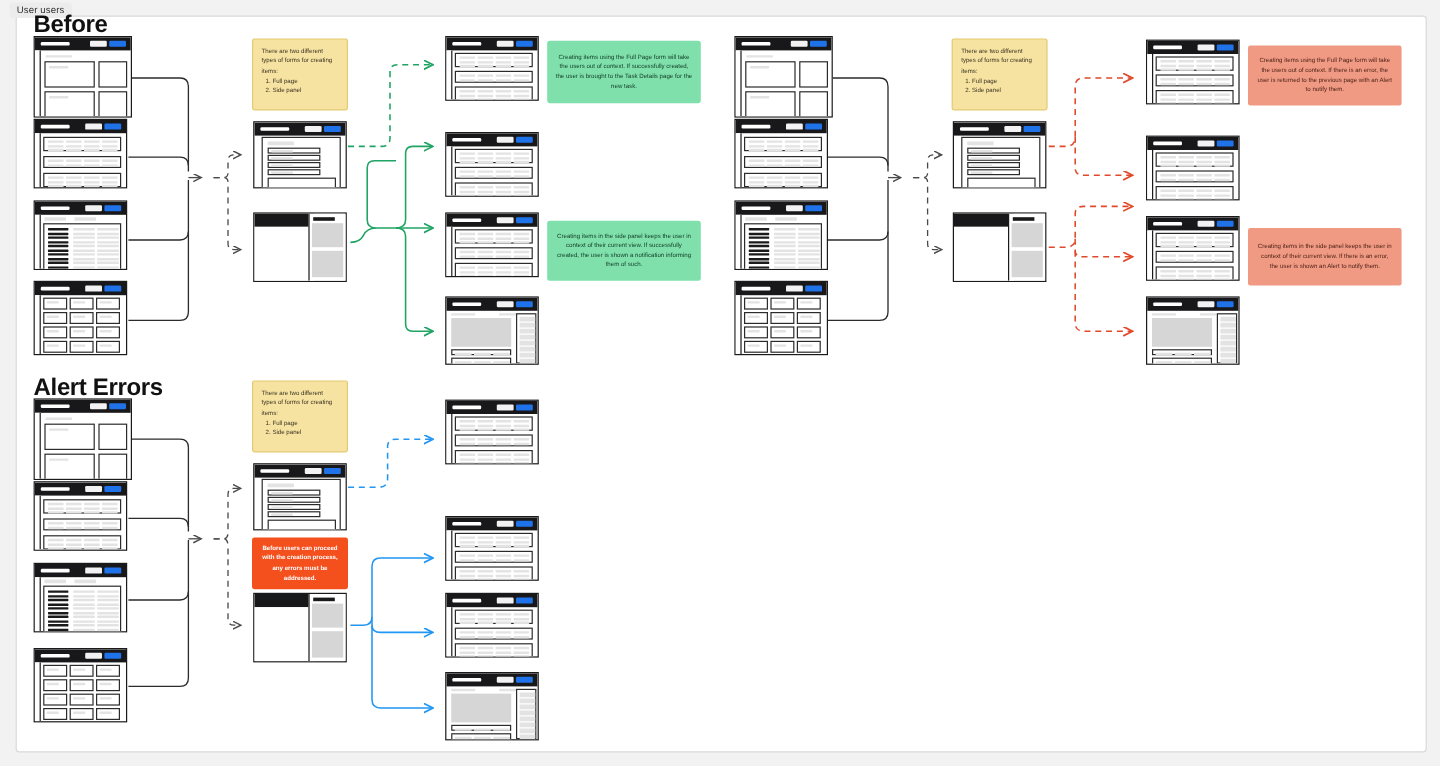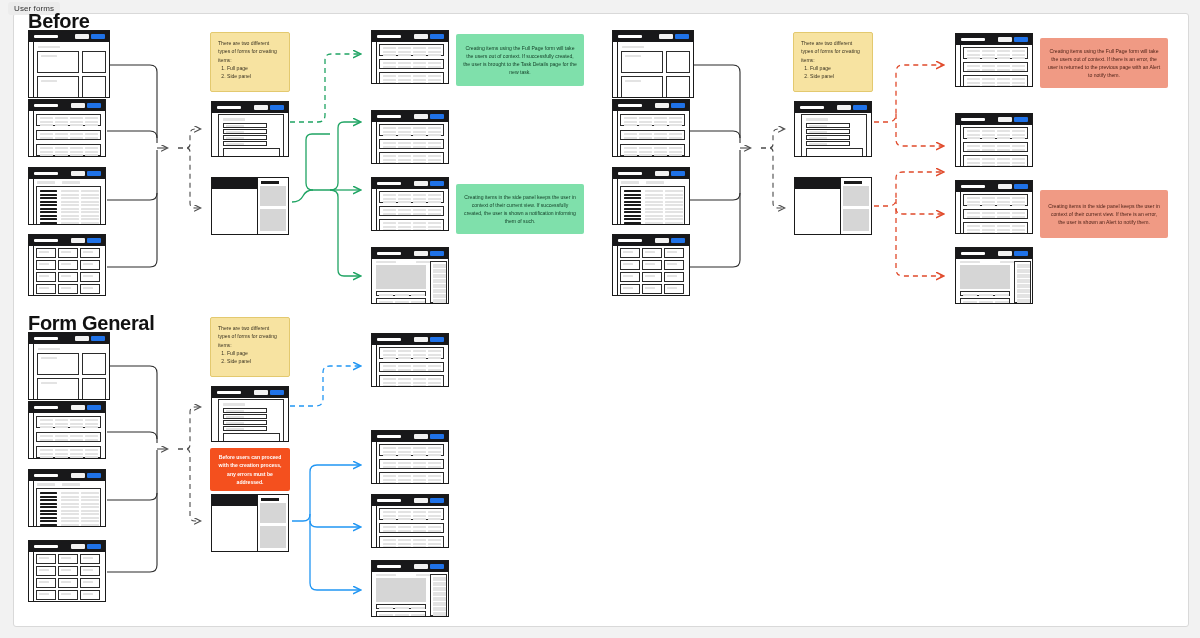--- a/index.html
+++ b/index.html
@@ -67,21 +67,21 @@
 
   
   #links{position:absolute;left:0;top:0;width:1200px;height:638px;pointer-events:none;}
 </style>
 </head>
 <body>
 
 <div id="root">
 
   <div class="frame"></div>
-  <div class="frame-label">User forms</div>
+  <div class="frame-label">User users</div>
 
   <svg id="links" viewBox="0 0 1200 638">
     <defs>
       <marker id="ah-gray" markerWidth="7" markerHeight="7" refX="5.4" refY="3" orient="auto">
         <path d="M0,0 L6,3 L0,6" fill="none" stroke="#4a4a4a" stroke-width="1.1"></path>
       </marker>
       <marker id="ah-green" markerWidth="7" markerHeight="7" refX="5.4" refY="3" orient="auto">
         <path d="M0,0 L6,3 L0,6" fill="none" stroke="#1fa463" stroke-width="1.1"></path>
       </marker>
       <marker id="ah-red" markerWidth="7" markerHeight="7" refX="5.4" refY="3" orient="auto">
@@ -159,21 +159,21 @@
     </g>
 
     <g fill="none" stroke="#2196f3" stroke-width="1.3">
       <path d="M292,521 H303 Q310,521 310,514 V472 Q310,465 317,465 H360" marker-end="url(#ah-blue)"></path>
       <path d="M310,514 V521 Q310,527 317,527 H360" marker-end="url(#ah-blue)"></path>
       <path d="M310,521 V583 Q310,590 317,590 H360" marker-end="url(#ah-blue)"></path>
     </g>
   </svg>
 
   <div class="heading" style="left:28px;top:10px;">Before</div>
-  <div class="heading" style="left:28px;top:312px;">Form General</div>
+  <div class="heading" style="left:28px;top:312px;">Alert Errors</div>
 
   <div class="note yellow" style="left:210px;top:32px;width:80px;height:60px;">
     <p>There are two different types of forms for creating items:</p>
     <ol>
       <li>Full page</li>
       <li>Side panel</li>
     </ol>
   </div>
 
   <div class="note yellow" style="left:793px;top:32px;width:80px;height:60px;">

